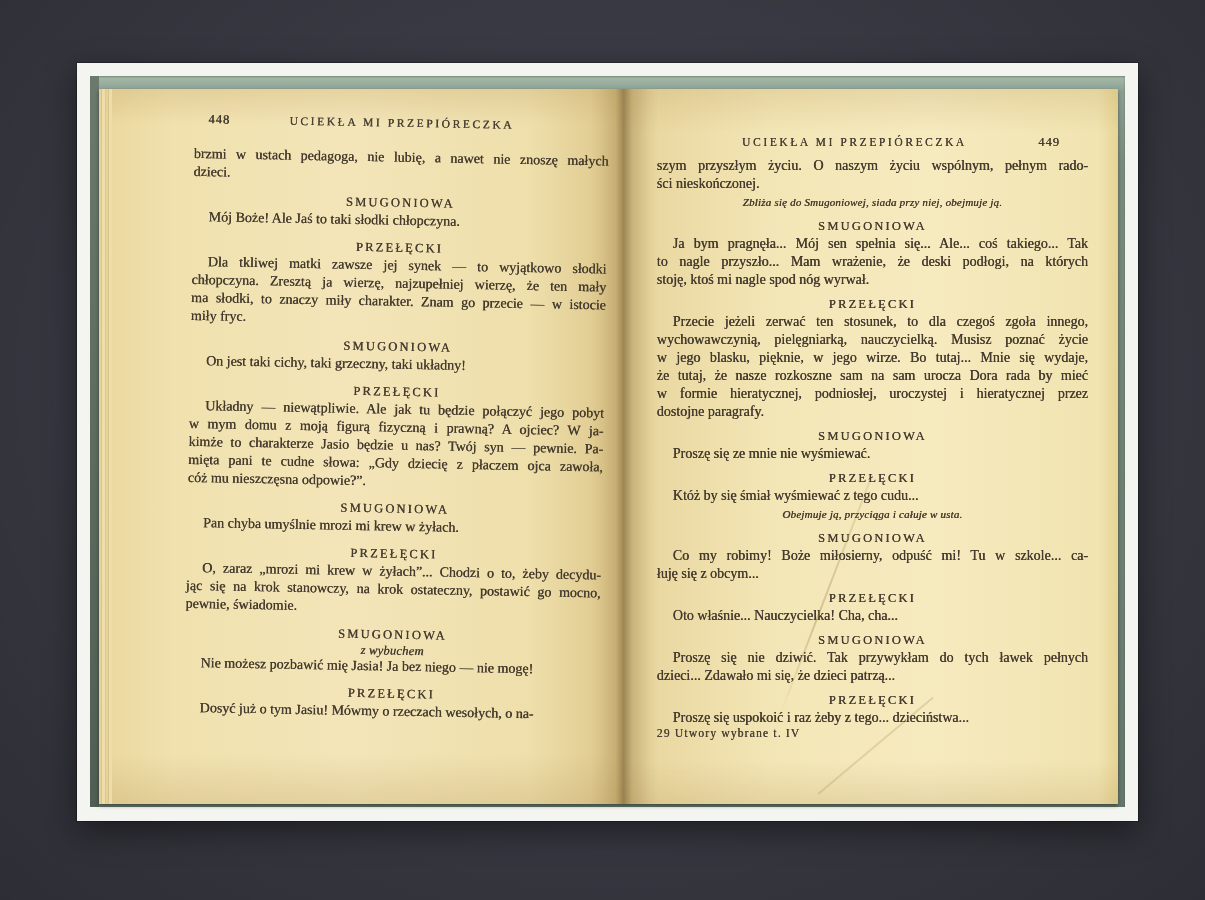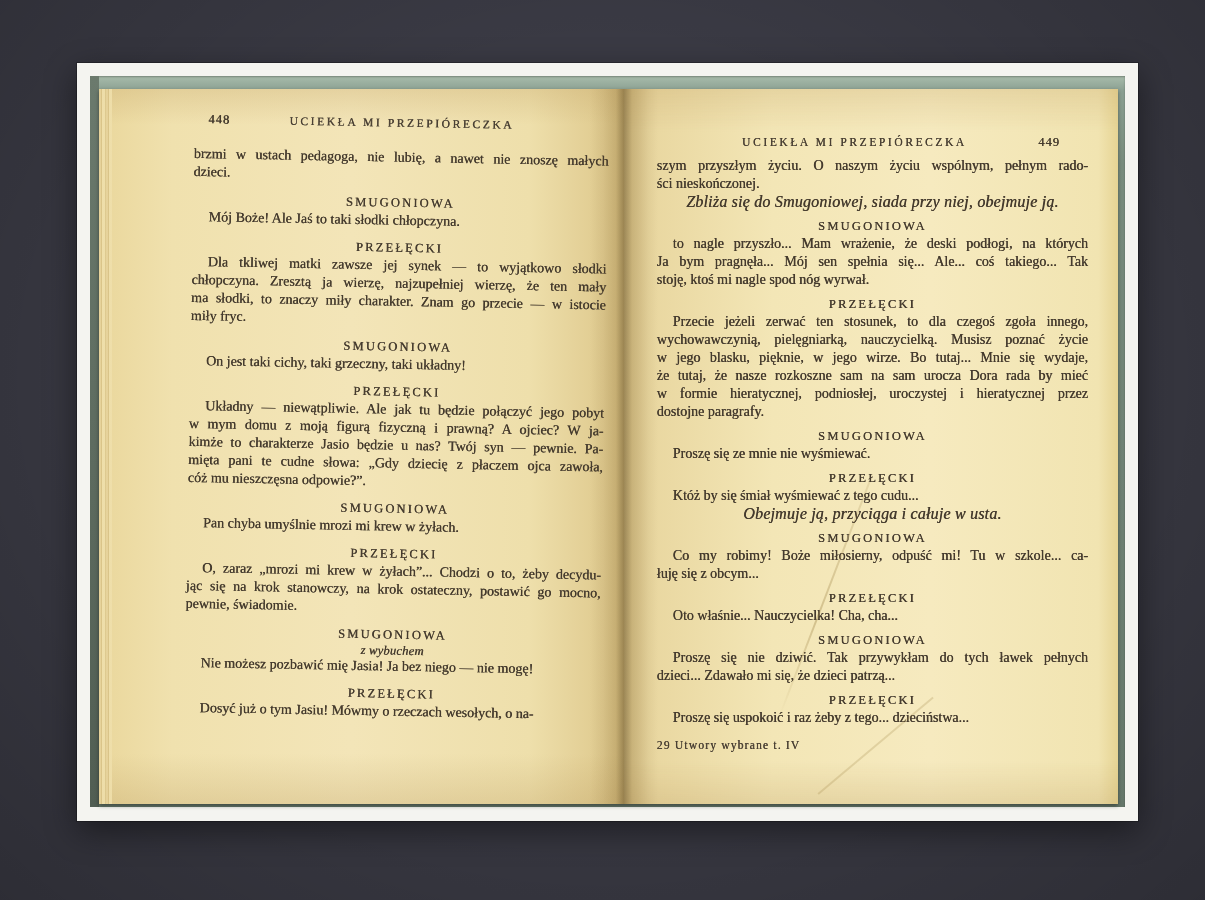--- a/index.html
+++ b/index.html
@@ -88,25 +88,25 @@
   .page-blocks { font-size: 14px; line-height: 18px; }
   .line { text-align: justify; text-align-last: justify; white-space: normal; }
   .line.last { text-align-last: left; }
   .para.indent .line:first-child { text-indent: 16px; }
   .speaker {
     text-align: center; font-size: 12.5px; letter-spacing: 2.2px;
     line-height: 18px; margin-top: 6px; color: #463c2f;
   }
   .page-left .speaker { margin-top: 9px; }
   .direction {
-    text-align: center; font-style: italic; font-size: 16px;
+    text-align: center; font-style: italic; font-size: 11px;
     line-height: 18px; letter-spacing: 0.2px;
   }
   .speaker + .direction { line-height: 14px; font-size: 12.6px; }
-  .page-footer { margin-top: 12px; font-size: 11.5px; letter-spacing: 1.2px; color: #4a4034; }
+  .page-footer { font-size: 11.5px; letter-spacing: 1.2px; color: #4a4034; }
 </style>
 </head>
 <body>
 
 <div class="backdrop-vignette"></div>
 
 <div class="photo-frame">
   <div class="book-area">
     <div class="pages">
 
@@ -174,22 +174,22 @@
             <span class="page-num">449</span>
           </div>
           <div class="page-blocks">
               <div class="para">
                 <div class="line">szym przyszłym życiu. O naszym życiu wspólnym, pełnym rado-</div>
                 <div class="line last">ści nieskończonej.</div>
               </div>
               <div class="direction">Zbliża się do Smugoniowej, siada przy niej, obejmuje ją.</div>
               <div class="speaker">SMUGONIOWA</div>
               <div class="para indent">
+                <div class="line">Ja bym pragnęła... Mój sen spełnia się... Ale... coś takiego... Tak</div>
                 <div class="line">to nagle przyszło... Mam wrażenie, że deski podłogi, na których</div>
-                <div class="line">Ja bym pragnęła... Mój sen spełnia się... Ale... coś takiego... Tak</div>
                 <div class="line last">stoję, ktoś mi nagle spod nóg wyrwał.</div>
               </div>
               <div class="speaker">PRZEŁĘCKI</div>
               <div class="para indent">
                 <div class="line">Przecie jeżeli zerwać ten stosunek, to dla czegoś zgoła innego,</div>
                 <div class="line">wychowawczynią, pielęgniarką, nauczycielką. Musisz poznać życie</div>
                 <div class="line">w jego blasku, pięknie, w jego wirze. Bo tutaj... Mnie się wydaje,</div>
                 <div class="line">że tutaj, że nasze rozkoszne sam na sam urocza Dora rada by mieć</div>
                 <div class="line">w formie hieratycznej, podniosłej, uroczystej i hieratycznej przez</div>
                 <div class="line last">dostojne paragrafy.</div>

